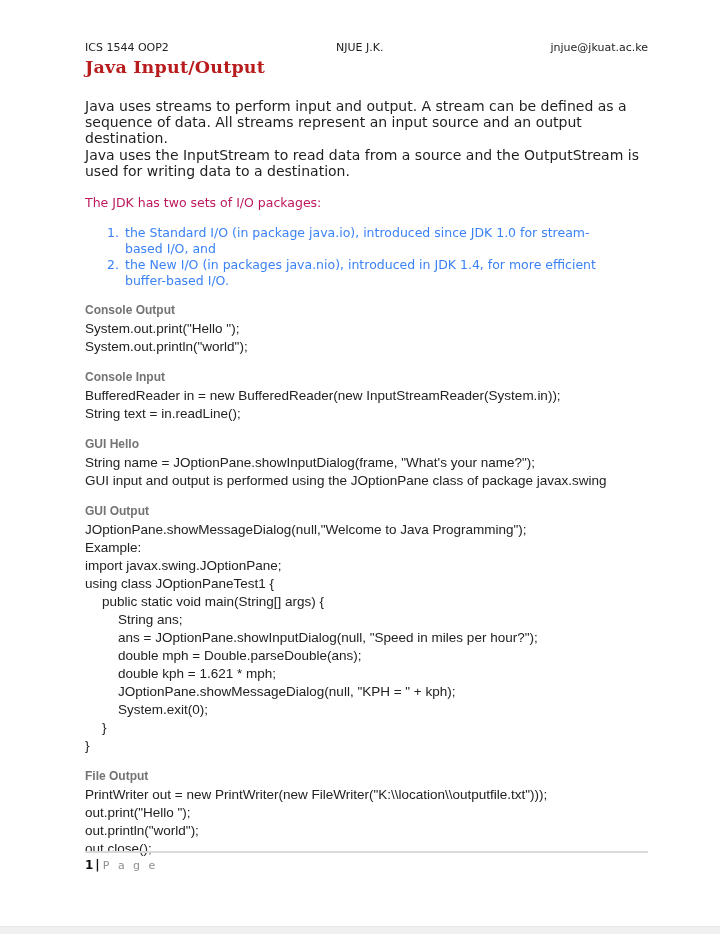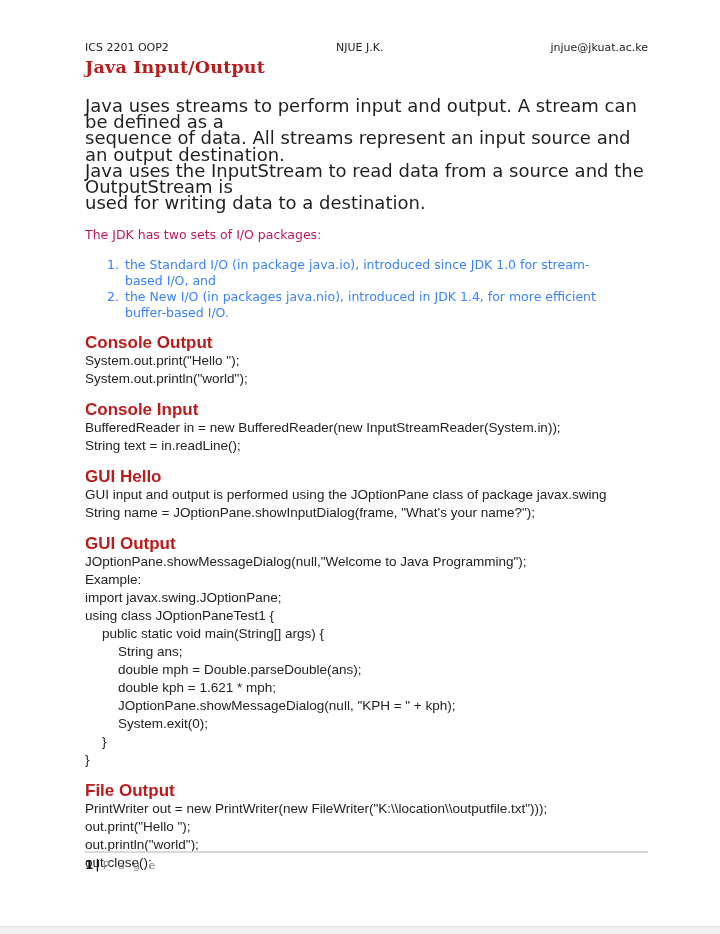--- a/index.html
+++ b/index.html
@@ -33,21 +33,21 @@
     font-weight: bold;
     font-size: 17.5px;
     line-height: 21px;
     margin: 3px 0 0 0;
     color: #b91c1c;
     letter-spacing: 0.2px;
   }
   
   .intro {
     margin: 20px 0 0 0;
-    font-size: 18px;
+    font-size: 14px;
     line-height: 16.2px;
     white-space: pre-line;
     color: #1f1f1f;
   }
   .jdk-line {
     margin: 16px 0 0 0;
     font-size: 12.5px;
     line-height: 16px;
     color: #be185d;
   }
@@ -63,24 +63,24 @@
     white-space: pre-line;
     padding-left: 2px;
     margin: 0;
   }
   
   .section {
     margin-top: 14px;
     font-family: "Liberation Sans", sans-serif;
   }
   .section-heading {
-    font-size: 17px;
+    font-size: 12px;
     line-height: 15px;
     font-weight: bold;
-    color: #b91c1c;
+    color: #737373;
     margin: 0 0 2px 0;
   }
   .code-line {
     font-size: 13.5px;
     line-height: 18px;
     color: #222222;
   }
   .indent-1 { padding-left: 17px; }
   .indent-2 { padding-left: 33px; }
   
@@ -125,21 +125,21 @@
     border-top: 1px solid #e6e6e6;
   }
 </style>
 </head>
 <body>
 
 <div class="page">
   <div class="content">
 
     <div class="header-row">
-      <span>ICS 2201 OOP2</span>
+      <span>ICS 1544 OOP2</span>
       <span>NJUE J.K.</span>
       <span>jnjue@jkuat.ac.ke</span>
     </div>
 
     <h1 class="doc-title">Java Input/Output</h1>
 
     <p class="intro">Java uses streams to perform input and output. A stream can be defined as a
 sequence of data. All streams represent an input source and an output destination.
 Java uses the InputStream to read data from a source and the OutputStream is
 used for writing data to a destination.</p>
@@ -159,31 +159,32 @@
           <div class="code-line indent-0">System.out.print("Hello ");</div>
           <div class="code-line indent-0">System.out.println("world");</div>
         </div>
         <div class="section">
           <div class="section-heading">Console Input</div>
           <div class="code-line indent-0">BufferedReader in = new BufferedReader(new InputStreamReader(System.in));</div>
           <div class="code-line indent-0">String text = in.readLine();</div>
         </div>
         <div class="section">
           <div class="section-heading">GUI Hello</div>
+          <div class="code-line indent-0">String name = JOptionPane.showInputDialog(frame, "What's your name?");</div>
           <div class="code-line indent-0">GUI input and output is performed using the JOptionPane class of package javax.swing</div>
-          <div class="code-line indent-0">String name = JOptionPane.showInputDialog(frame, "What's your name?");</div>
         </div>
         <div class="section">
           <div class="section-heading">GUI Output</div>
           <div class="code-line indent-0">JOptionPane.showMessageDialog(null,"Welcome to Java Programming");</div>
           <div class="code-line indent-0">Example:</div>
           <div class="code-line indent-0">import javax.swing.JOptionPane;</div>
           <div class="code-line indent-0">using class JOptionPaneTest1 {</div>
           <div class="code-line indent-1">public static void main(String[] args) {</div>
           <div class="code-line indent-2">String ans;</div>
+          <div class="code-line indent-2">ans = JOptionPane.showInputDialog(null, "Speed in miles per hour?");</div>
           <div class="code-line indent-2">double mph = Double.parseDouble(ans);</div>
           <div class="code-line indent-2">double kph = 1.621 * mph;</div>
           <div class="code-line indent-2">JOptionPane.showMessageDialog(null, "KPH = " + kph);</div>
           <div class="code-line indent-2">System.exit(0);</div>
           <div class="code-line indent-1">}</div>
           <div class="code-line indent-0">}</div>
         </div>
         <div class="section">
           <div class="section-heading">File Output</div>
           <div class="code-line indent-0">PrintWriter out = new PrintWriter(new FileWriter("K:\\location\\outputfile.txt")));</div>

